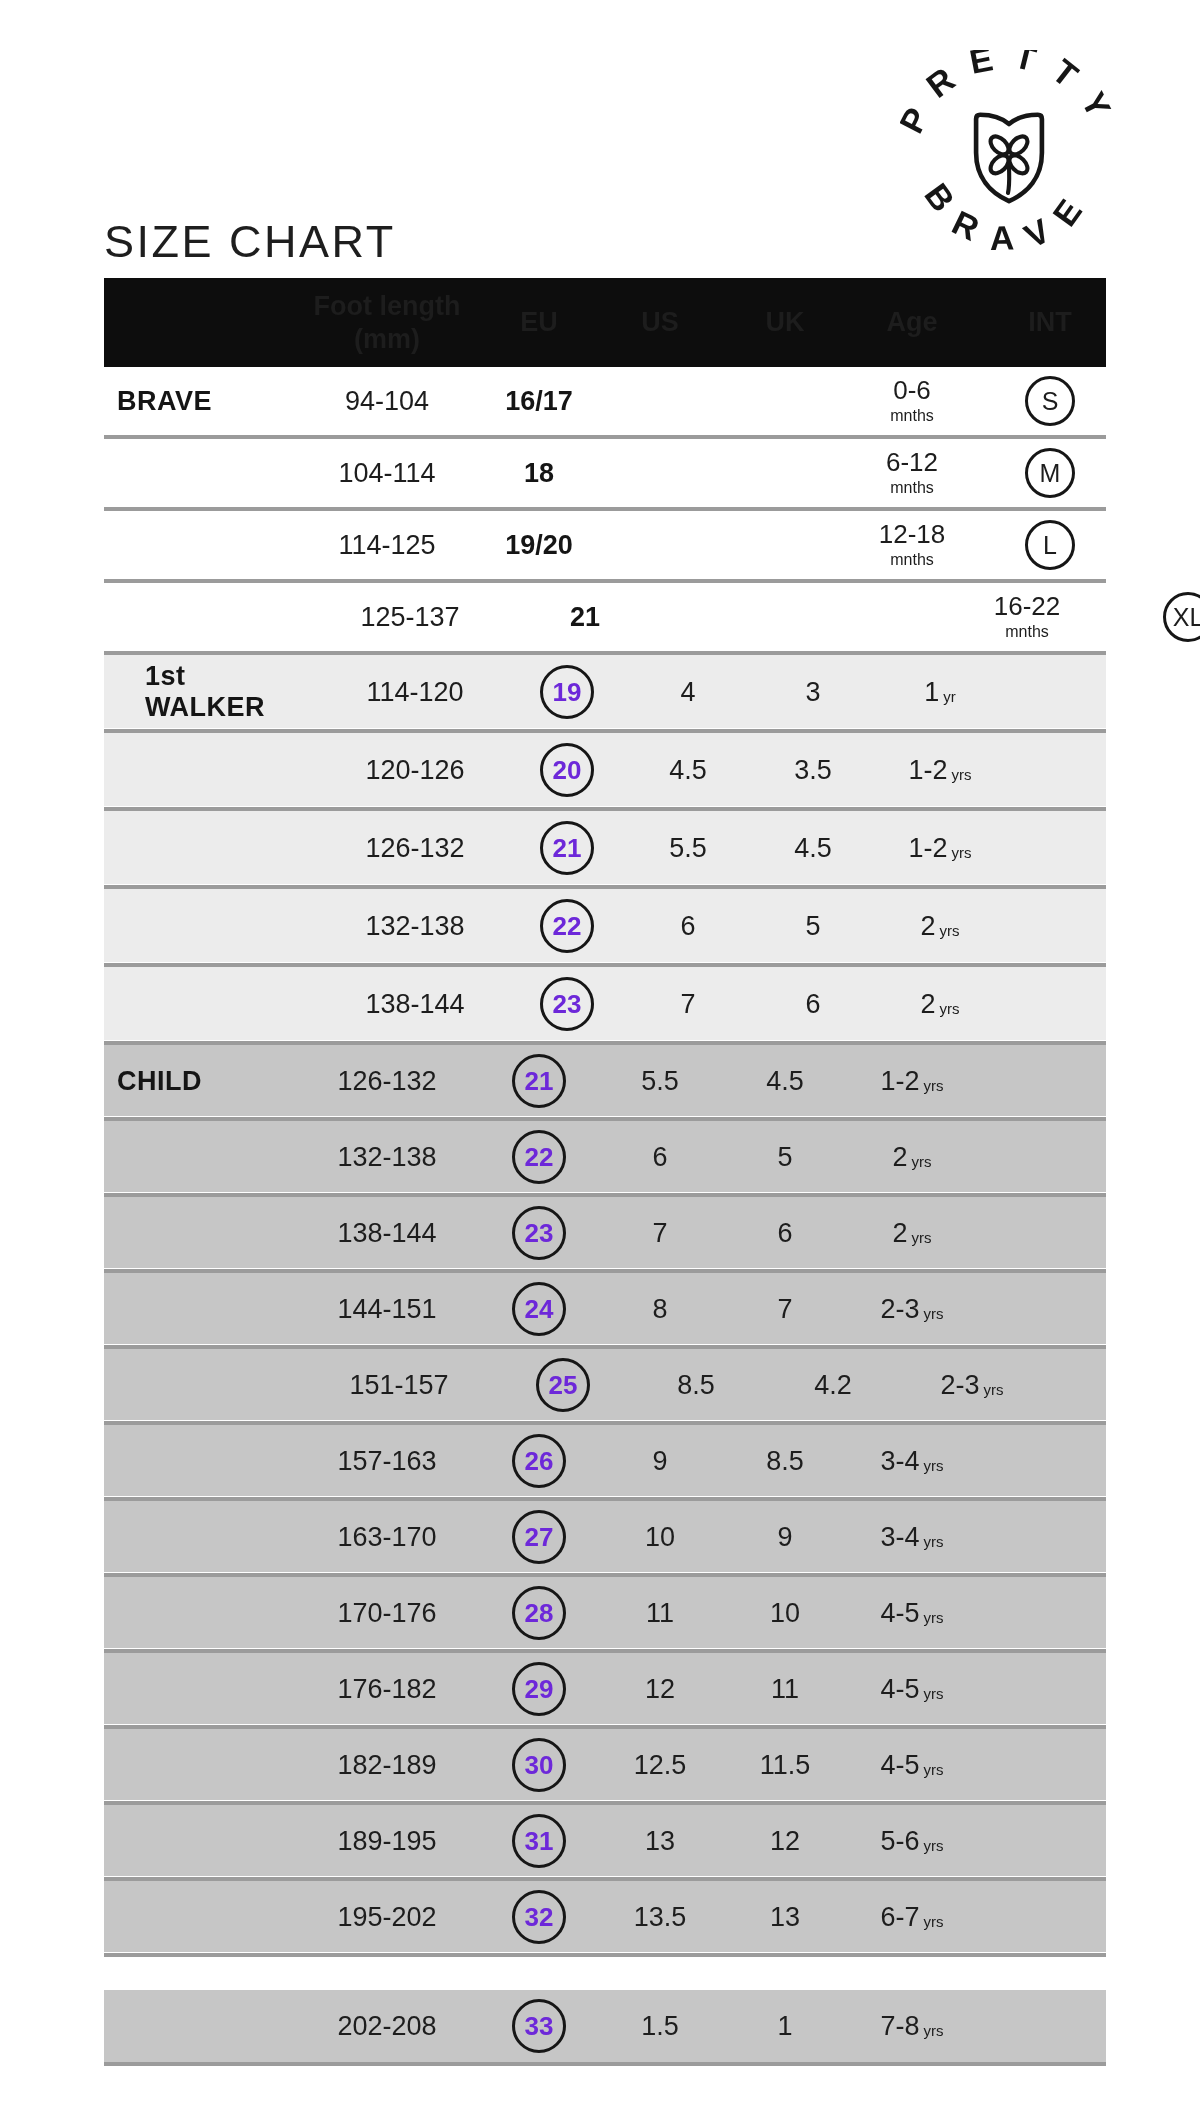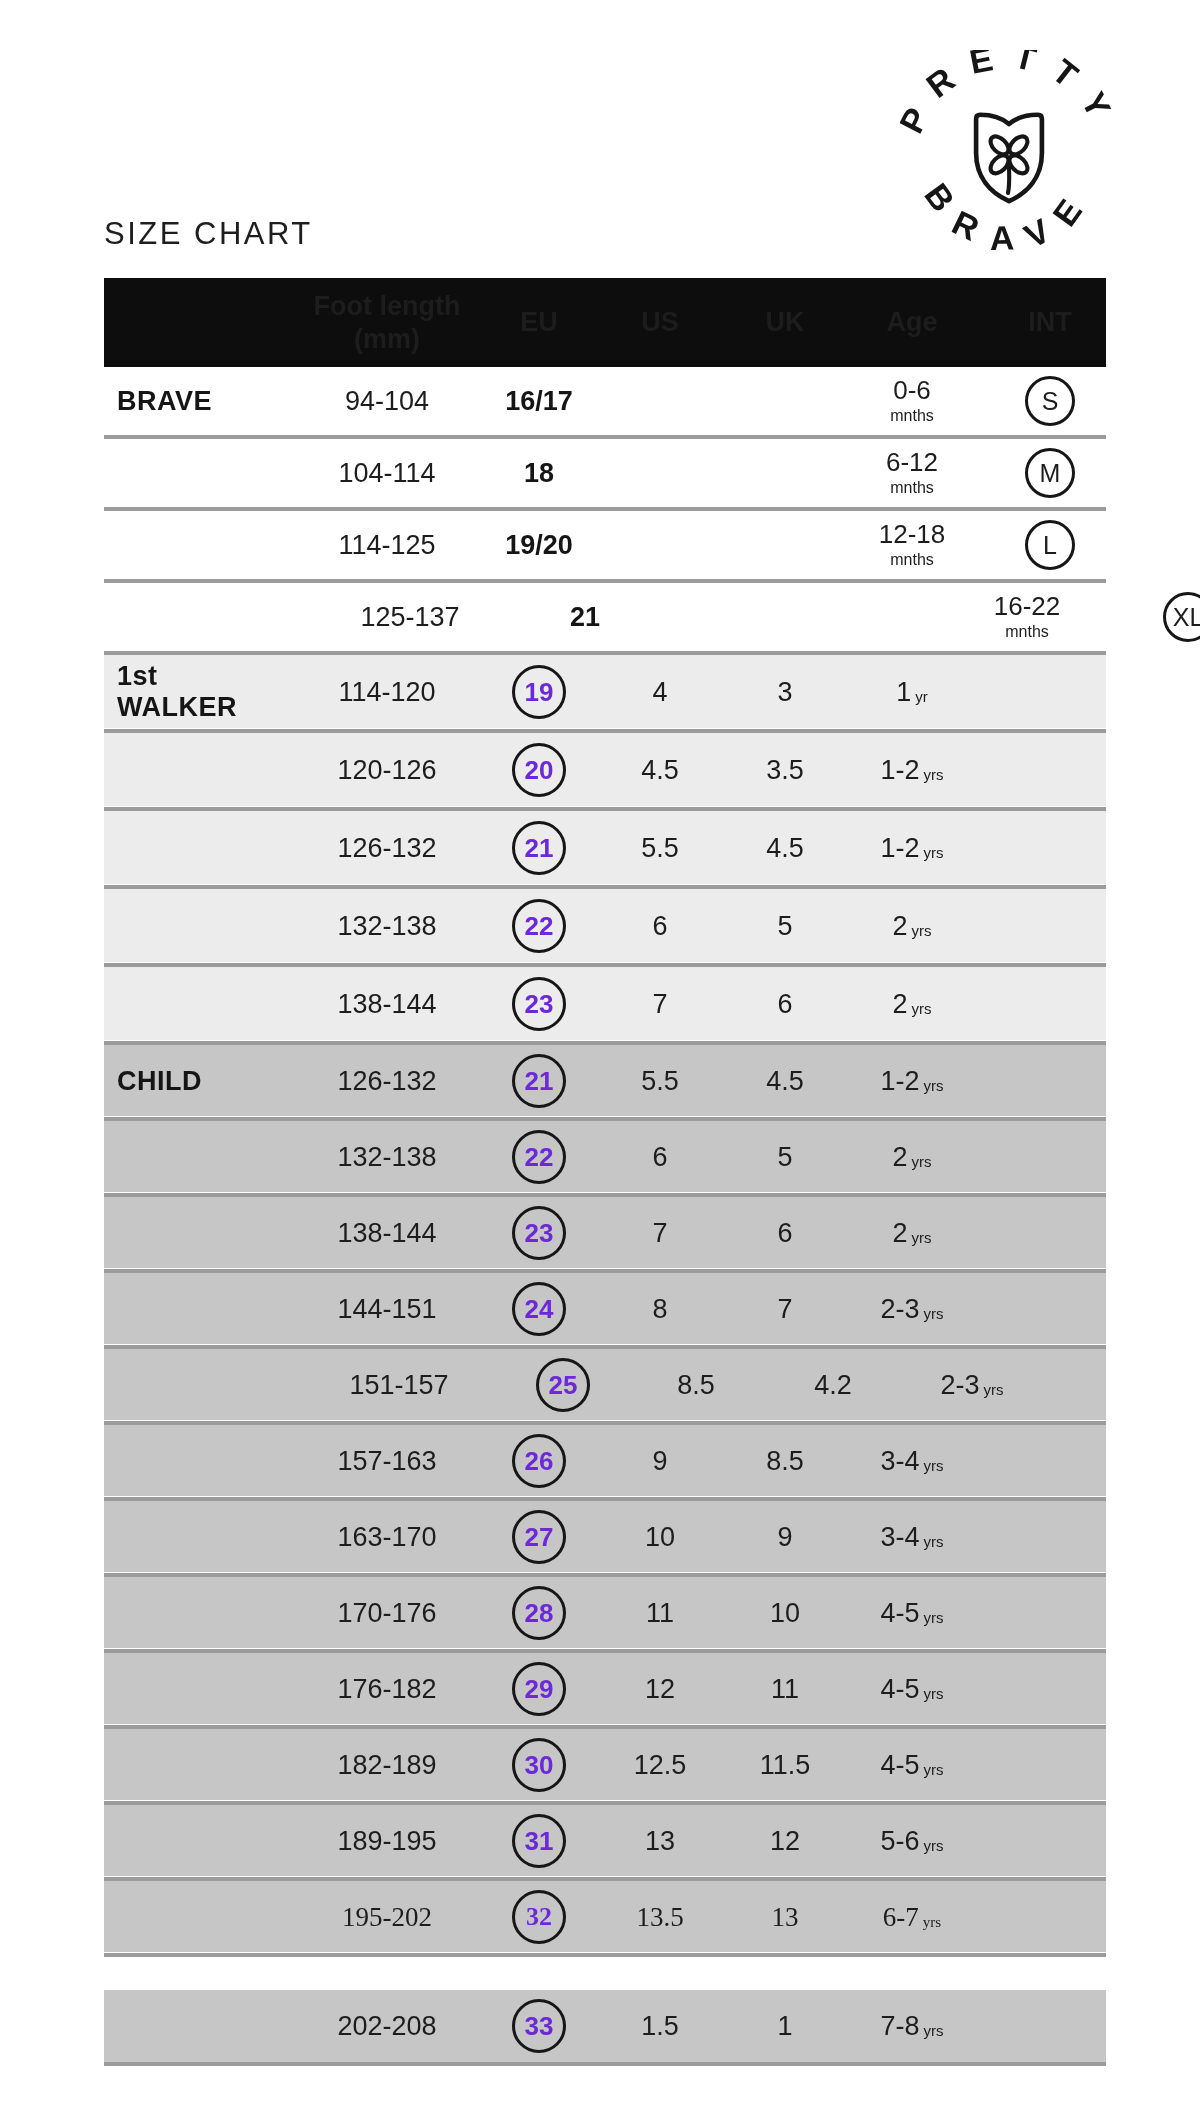--- a/index.html
+++ b/index.html
@@ -12,38 +12,38 @@
   :root{
     --cols:172px 222px 82px 160px 90px 164px 112px;
   }
   
   .logo{position:absolute;left:900px;top:50px;width:218px;height:218px;}
   .logo svg{width:100%;height:100%;}
   .logo text{font-family:"Liberation Sans","DejaVu Sans",sans-serif;font-weight:bold;fill:var(--line,#161616);}
   
   .title{
     position:absolute;left:104px;top:216px;margin:0;
-    font-size:31px;font-weight:400;letter-spacing:2.5px;color:#1e1e1e;
+    font-size:45px;font-weight:400;letter-spacing:2.5px;color:#1e1e1e;
   }
   
   .size-table{
     position:absolute;left:104px;top:278px;width:1002px;
     border-bottom:4px solid var(--separator,#9b9b9b);
   }
   .thead{
     height:89px;background:var(--header-bg,#0d0d0d);color:var(--header-text,#fff);
     display:grid;grid-template-columns:var(--cols);align-items:center;
     font-weight:bold;font-size:27px;
   }
   .thead .cell{white-space:pre-line;line-height:1.2;}
   .row{
     display:grid;grid-template-columns:var(--cols);align-items:center;
   }
   .row.baby{height:68px;background:var(--baby-bg,#fff);}
-  .row.walker{height:74px;background:var(--walker-bg,#ececec);}
+  .row.walker{height:74px;background:var(--walker-bg,#ececec);padding-left:28px;}
   .row.child{height:72px;background:var(--child-bg,#c6c6c6);}
   .sep{height:4px;background:var(--separator,#9b9b9b);box-shadow:0 -1px 0 #ffffff;}
   .cell{text-align:center;font-size:27px;color:var(--text,#1d1d1d);}
   .cell.label{
     text-align:left;padding-left:13px;font-weight:bold;letter-spacing:.5px;color:#151515;
   }
   .eu-bold{font-weight:bold;color:#151515;}
   .eu-circle{
     display:inline-flex;align-items:center;justify-content:center;
     width:54px;height:54px;box-sizing:border-box;
@@ -358,21 +358,21 @@
         <div class="cell eu"><span class="eu-circle">31</span></div>
         <div class="cell us">13</div>
         <div class="cell uk">12</div>
         <div class="cell age inline">
           <span class="age-val">5-6</span>
           <span class="age-unit">yrs</span>
         </div>
         <div class="cell int"></div>
       </div>
       <div class="sep"></div>
-      <div class="row child" style="background: var(--child-bg); font-family: Liberation Serif, serif;">
+      <div class="row child" style="background: var(--child-bg);">
         <div class="cell label"></div>
         <div class="cell foot">195-202</div>
         <div class="cell eu"><span class="eu-circle">32</span></div>
         <div class="cell us">13.5</div>
         <div class="cell uk">13</div>
         <div class="cell age inline">
           <span class="age-val">6-7</span>
           <span class="age-unit">yrs</span>
         </div>
         <div class="cell int"></div>

